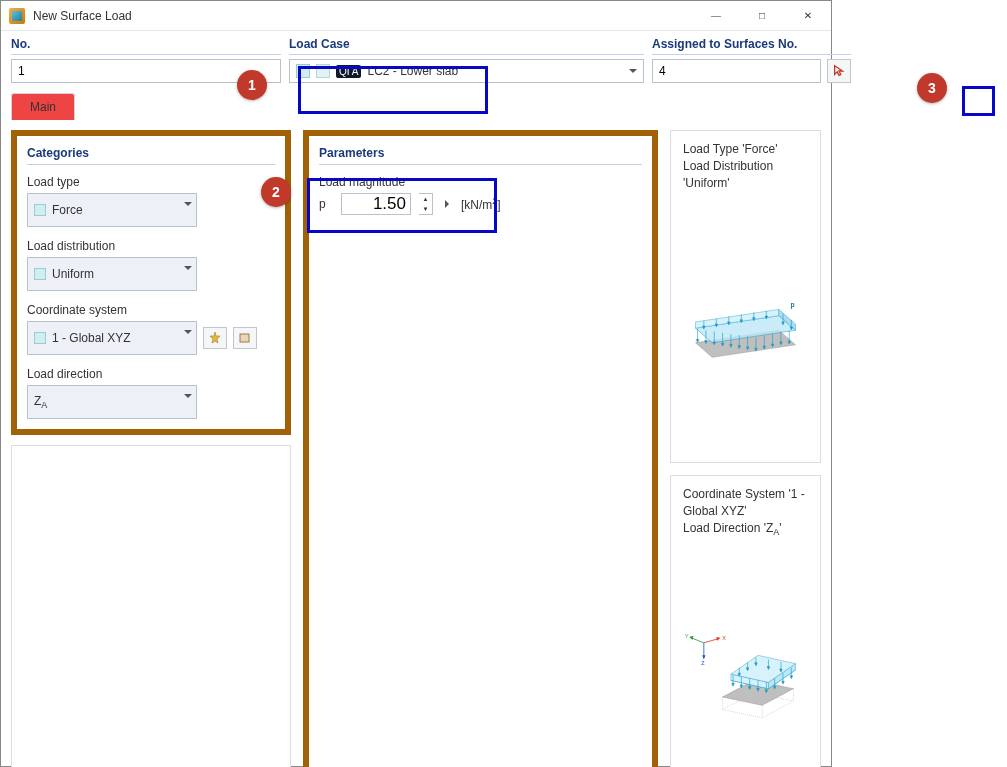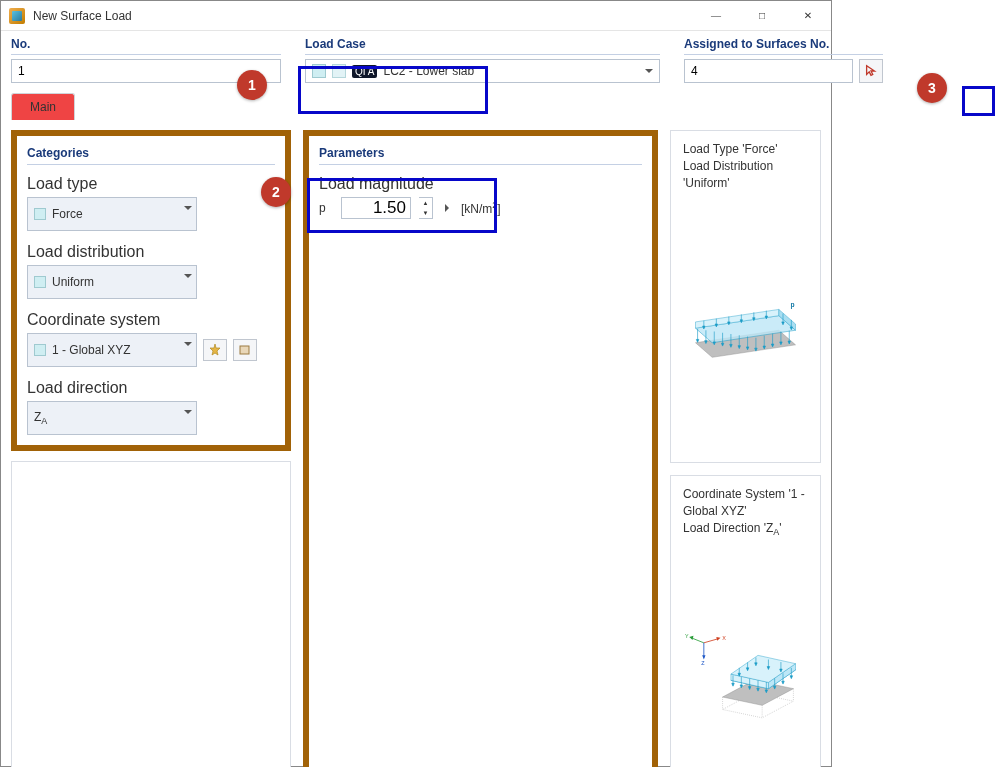--- a/index.html
+++ b/index.html
@@ -6,21 +6,21 @@
 body { font-family: "Segoe UI", Tahoma, sans-serif; font-size: 12px; color: #333; background: #fff; }
 .window { width: 832px; height: 767px; border: 1px solid #888; background: #fff; display: flex; flex-direction: column; position: relative; }
 .titlebar { height: 30px; display: flex; align-items: center; padding: 0 0 0 8px; background: #fff; border-bottom: 1px solid #e5e5e5; }
 .app-icon { width: 16px; height: 16px; margin-right: 8px; background: linear-gradient(135deg,#f0ad4e,#c27d00); border-radius: 2px; position: relative; }
 .app-icon::after { content:""; position:absolute; inset:3px; background: linear-gradient(135deg,#5bc0de,#2a7aa0); border-radius:1px; }
 .titlebar-text { flex: 1; font-size: 12px; }
 .win-controls { display: flex; }
 .win-btn { width: 46px; height: 30px; display: flex; align-items: center; justify-content: center; font-family: "Segoe MDL2 Assets","Segoe UI Symbol"; font-size: 10px; cursor: pointer; }
 
 .content { flex: 1; display: flex; flex-direction: column; position: relative; }
-.top-row { display: flex; gap: 24px; padding: 6px 25px 6px 10px; }
+.top-row { display: flex; gap: 8px; padding: 6px 25px 6px 10px; }
 .field-group { display: flex; flex-direction: column; }
 .field-group.no { width: 270px; }
 .field-group.loadcase { flex: 0 0 355px; }
 .field-group.assigned { flex: 1; }
 .field-label { font-size: 12px; color: #1a3a7a; font-weight: 600; margin-bottom: 4px; }
 .underline { border-bottom: 1px solid #c4d0e4; padding-bottom: 3px; }
 .field-input { height: 24px; border: 1px solid #b9c3d0; background: #fff; padding: 0 6px; display: flex; align-items: center; font-size: 12px; }
 .field-input.num { width: 270px; }
 .field-input.dd { width: 100%; position:relative; }
 .dd-arrow { position:absolute; right:6px; top:6px; width:10px; height:10px; }
@@ -38,21 +38,21 @@
 .tab { display:inline-block; padding:6px 18px; border:1px solid #d0d4da; border-bottom:none; background:#fafafa; font-size:12px; cursor:pointer; border-radius:3px 3px 0 0; }
 .tab.active { background:#ef4444; }
 
 .main-area { flex:1; display:flex; gap:12px; padding:10px; }
 .col-left { width: 280px; display:flex; flex-direction:column; gap:10px; }
 .col-mid { width: 355px; display:flex; flex-direction:column; }
 .col-right { flex:1; display:flex; flex-direction:column; gap:12px; }
 
 .panel { border:6px solid #a16207; background:#fff; padding:10px; }
 .panel-title { font-size:12px; color:#1a3a7a; font-weight:600; border-bottom:1px solid #c4d0e4; padding-bottom:4px; margin-bottom:10px; }
-.cat-label { font-size:16px; margin-bottom:4px; }
+.cat-label { font-size:12px; margin-bottom:4px; }
 .select { height:22px; border:1px solid #b9c3d0; background:#edf1f7; display:flex; align-items:center; padding:16px 6px; width:170px; position:relative; font-size:12px; cursor:pointer; }
 .select .dd-arrow { right:4px; top:5px; }
 .select .tiny-color { width:12px; height:12px; background:#cfeef2; border:1px solid #9fcad0; margin-right:6px; }
 .cat-row { margin-bottom:12px; }
 .cs-row { display:flex; align-items:center; gap:6px; }
 .icon-btn { width:24px; height:22px; border:1px solid #c0c6cf; background:#f5f6f8; display:flex; align-items:center; justify-content:center; cursor:pointer; }
 .empty-panel { border:1px solid #d9dde4; background:#fff; flex:1; min-height:260px; }
 
 .param-panel { flex:0 0 auto; }
 .param-row { display:flex; align-items:center; gap:8px; }

